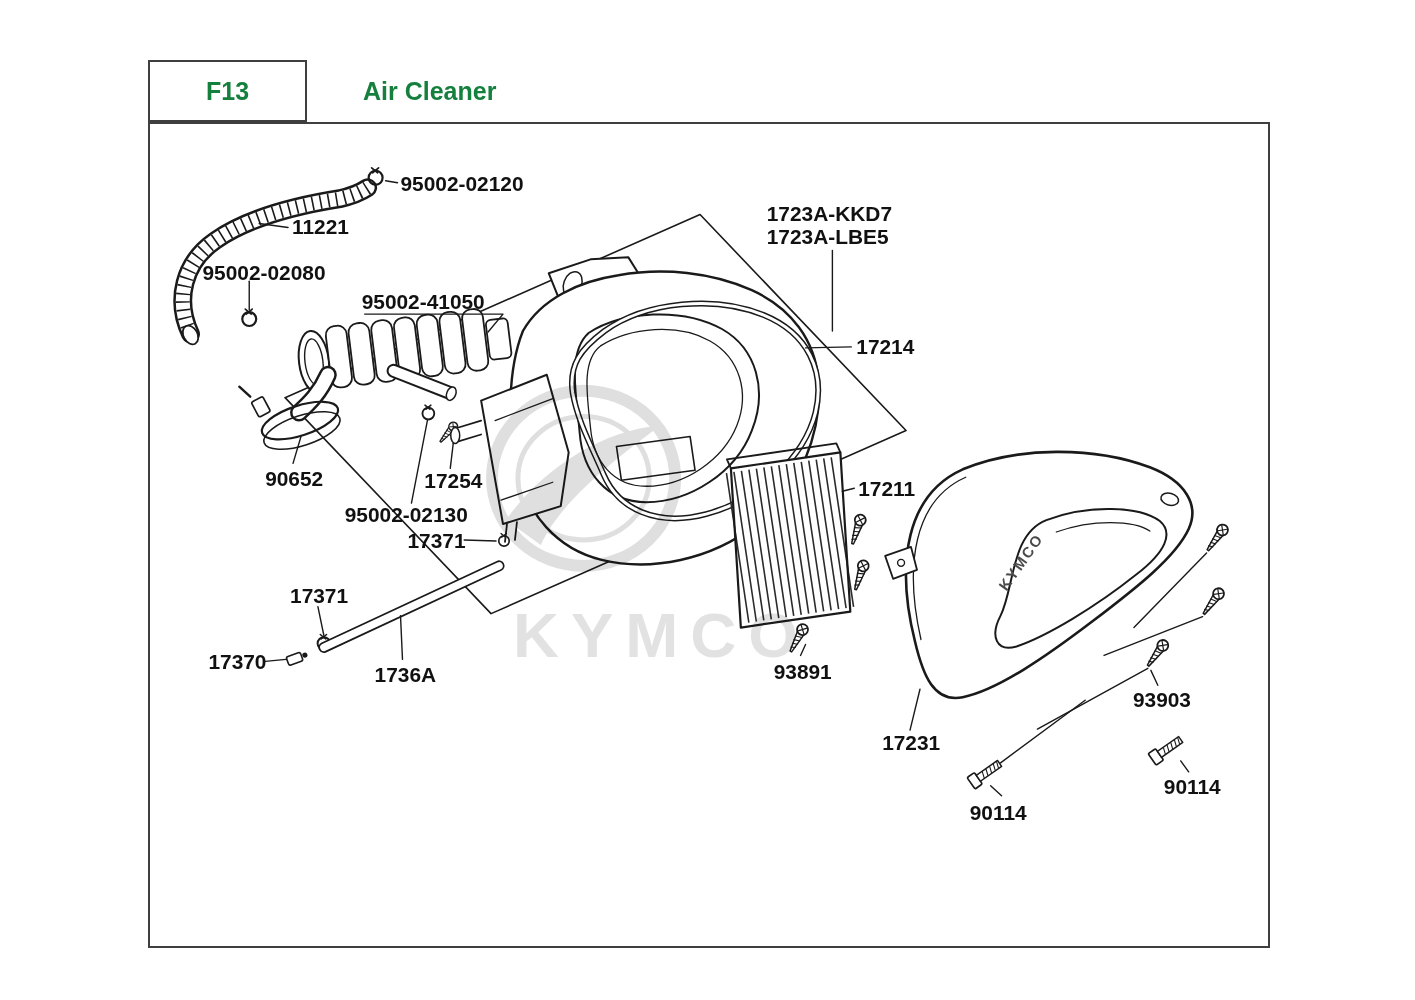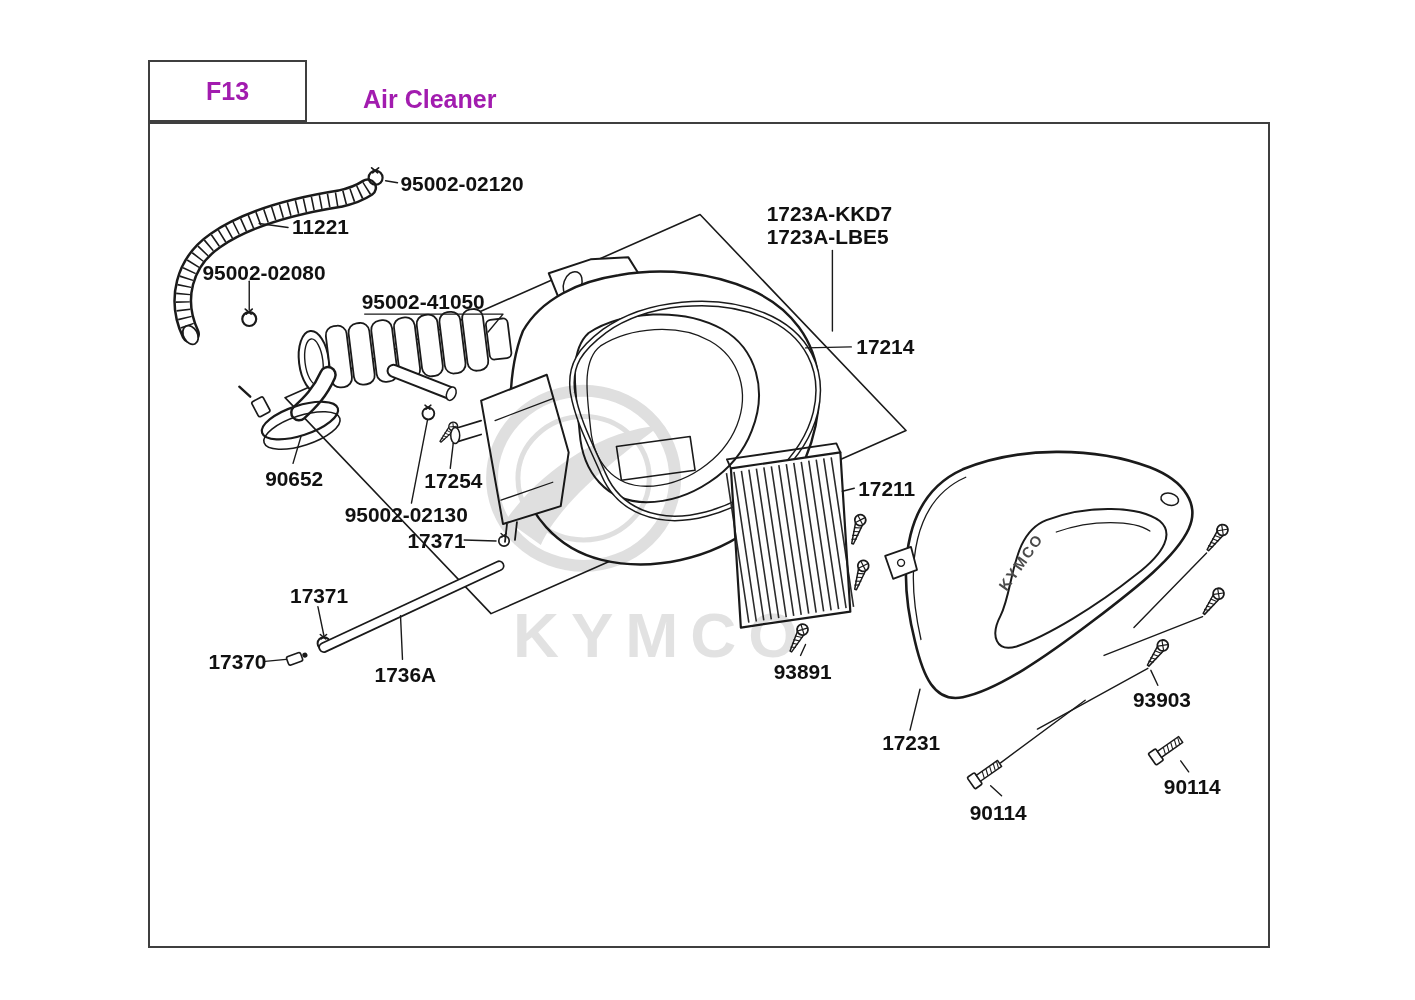--- a/index.html
+++ b/index.html
@@ -1,21 +1,21 @@
 <!DOCTYPE html>
 <html><head>
 <meta charset="utf-8">
 <style>
   html,body{margin:0;padding:0;background:#ffffff;}
   .page{position:relative;width:1415px;height:1000px;background:#ffffff;
-        font-family:"Liberation Sans",sans-serif;color:#a21caf;overflow:hidden;}
+        font-family:"Liberation Sans",sans-serif;color:#15803d;overflow:hidden;}
   .code-box{position:absolute;left:148px;top:60px;width:159px;height:62px;
         border:2px solid #3f3f3f;box-sizing:border-box;display:flex;
         align-items:center;justify-content:center;font-size:25px;font-weight:bold;}
-  .title{position:absolute;left:363px;top:68px;height:62px;display:flex;
+  .title{position:absolute;left:363px;top:60px;height:62px;display:flex;
         align-items:center;font-size:25px;font-weight:bold;}
   .diagram-box{position:absolute;left:148px;top:122px;width:1122px;height:826px;
         border:2px solid #3f3f3f;box-sizing:border-box;background:#fff;}
   .diagram-box svg{display:block;width:100%;height:100%;}
   .diagram-box svg text{font-family:"Liberation Sans",sans-serif;}
   .part-label{font-size:21px;font-weight:bold;fill:#111;}
   .wm-text{font-size:64px;font-weight:bold;fill:#bfbfbf;letter-spacing:12px;}
   .cover-logo{font-size:15px;font-weight:bold;fill:#4a4a4a;letter-spacing:2px;}
   .page-number{position:absolute;left:0;right:0;top:952px;text-align:center;
         font-size:21px;font-weight:bold;}

